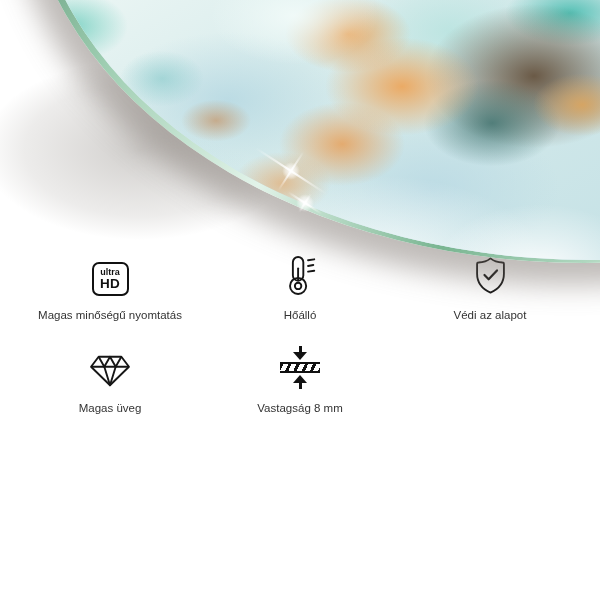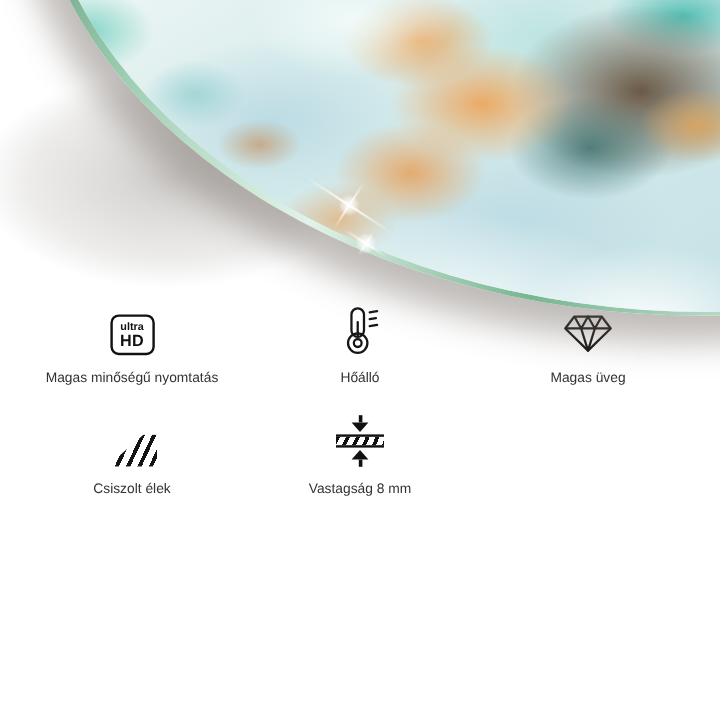--- a/index.html
+++ b/index.html
@@ -146,39 +146,42 @@
         <circle cx="18" cy="33.5" r="3.4"></circle>
         <line x1="18" y1="15" x2="18" y2="27"></line>
         <line x1="28.5" y1="6.5" x2="35" y2="5.5"></line>
         <line x1="28.5" y1="12.5" x2="34" y2="11.5"></line>
         <line x1="28.5" y1="18.5" x2="35" y2="17.5"></line>
       </svg>
     </div>
     <div class="label">Hőálló</div>
   </div>
 
+  <div class="feature">
+    <div class="icon-box">
+      <svg class="stroke-ic" width="37" height="41" viewBox="0 0 40 44" stroke-linecap="round" stroke-linejoin="round">
+        <path d="M20 3.5 C16.8 6.2 11.5 7.8 7 7.9 C6.1 7.9 5.5 8.5 5.5 9.4 L5.5 20 C5.5 29.8 11.6 36.7 20 40.5 C28.4 36.7 34.5 29.8 34.5 20 L34.5 9.4 C34.5 8.5 33.9 7.9 33 7.9 C28.5 7.8 23.2 6.2 20 3.5 Z"></path>
+        <path d="M13.5 21.5 L18 26 L27 16.5" stroke-width="2.4"></path>
+      </svg>
+    </div>
+    <div class="label">Védi az alapot</div>
+  </div>
 
   <div class="feature">
     <div class="icon-box">
       <svg class="stroke-ic" width="42" height="36" viewBox="0 0 44 38" stroke-linejoin="round">
         <path d="M10 4 L34 4 L42 14.5 L22 34 L2 14.5 Z"></path>
         <path d="M2 14.5 L42 14.5"></path>
         <path d="M10 4 L16 14.5 L22 4 L28 14.5 L34 4"></path>
         <path d="M16 14.5 L22 34 L28 14.5"></path>
       </svg>
     </div>
     <div class="label">Magas üveg</div>
   </div>
 
-  <div class="feature">
-    <div class="icon-box">
-      <div class="stripes"></div>
-    </div>
-    <div class="label">Csiszolt élek</div>
-  </div>
 
   <div class="feature">
     <div class="icon-box">
       <div class="thick">
         <div class="stem"></div>
         <div class="head-down"></div>
         <div class="bar"></div>
         <div class="head-up"></div>
         <div class="stem"></div>
       </div>

